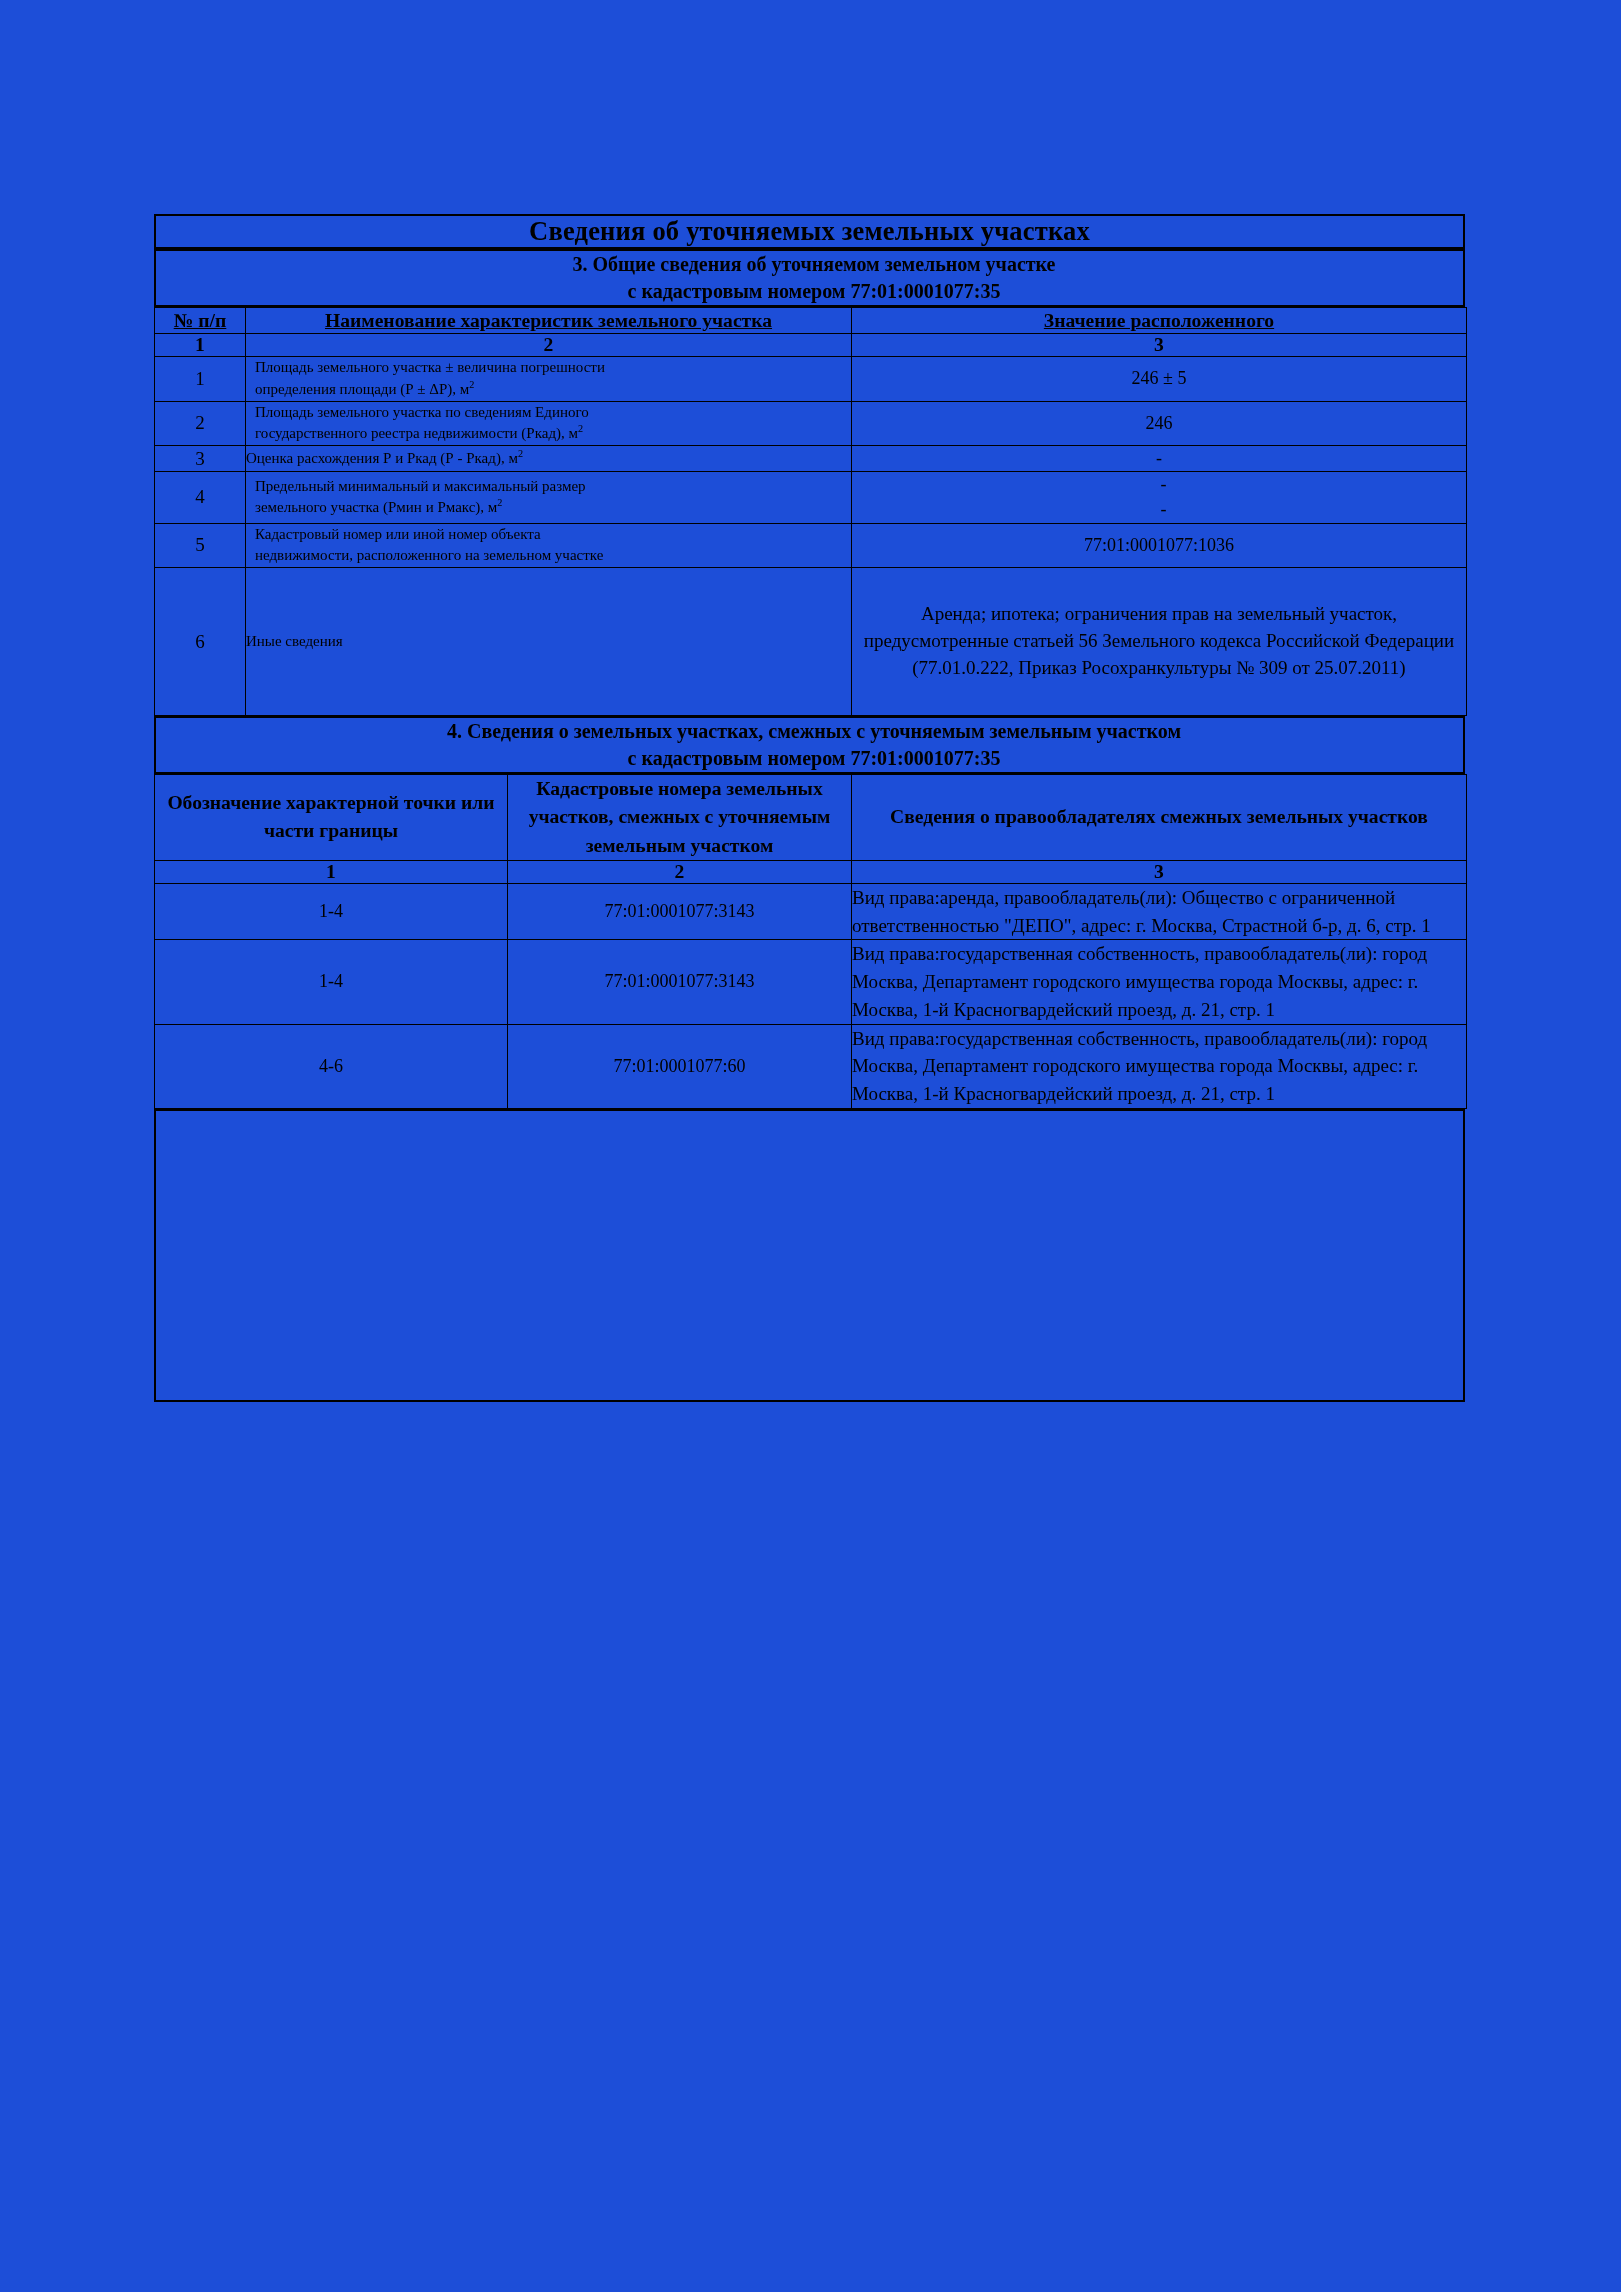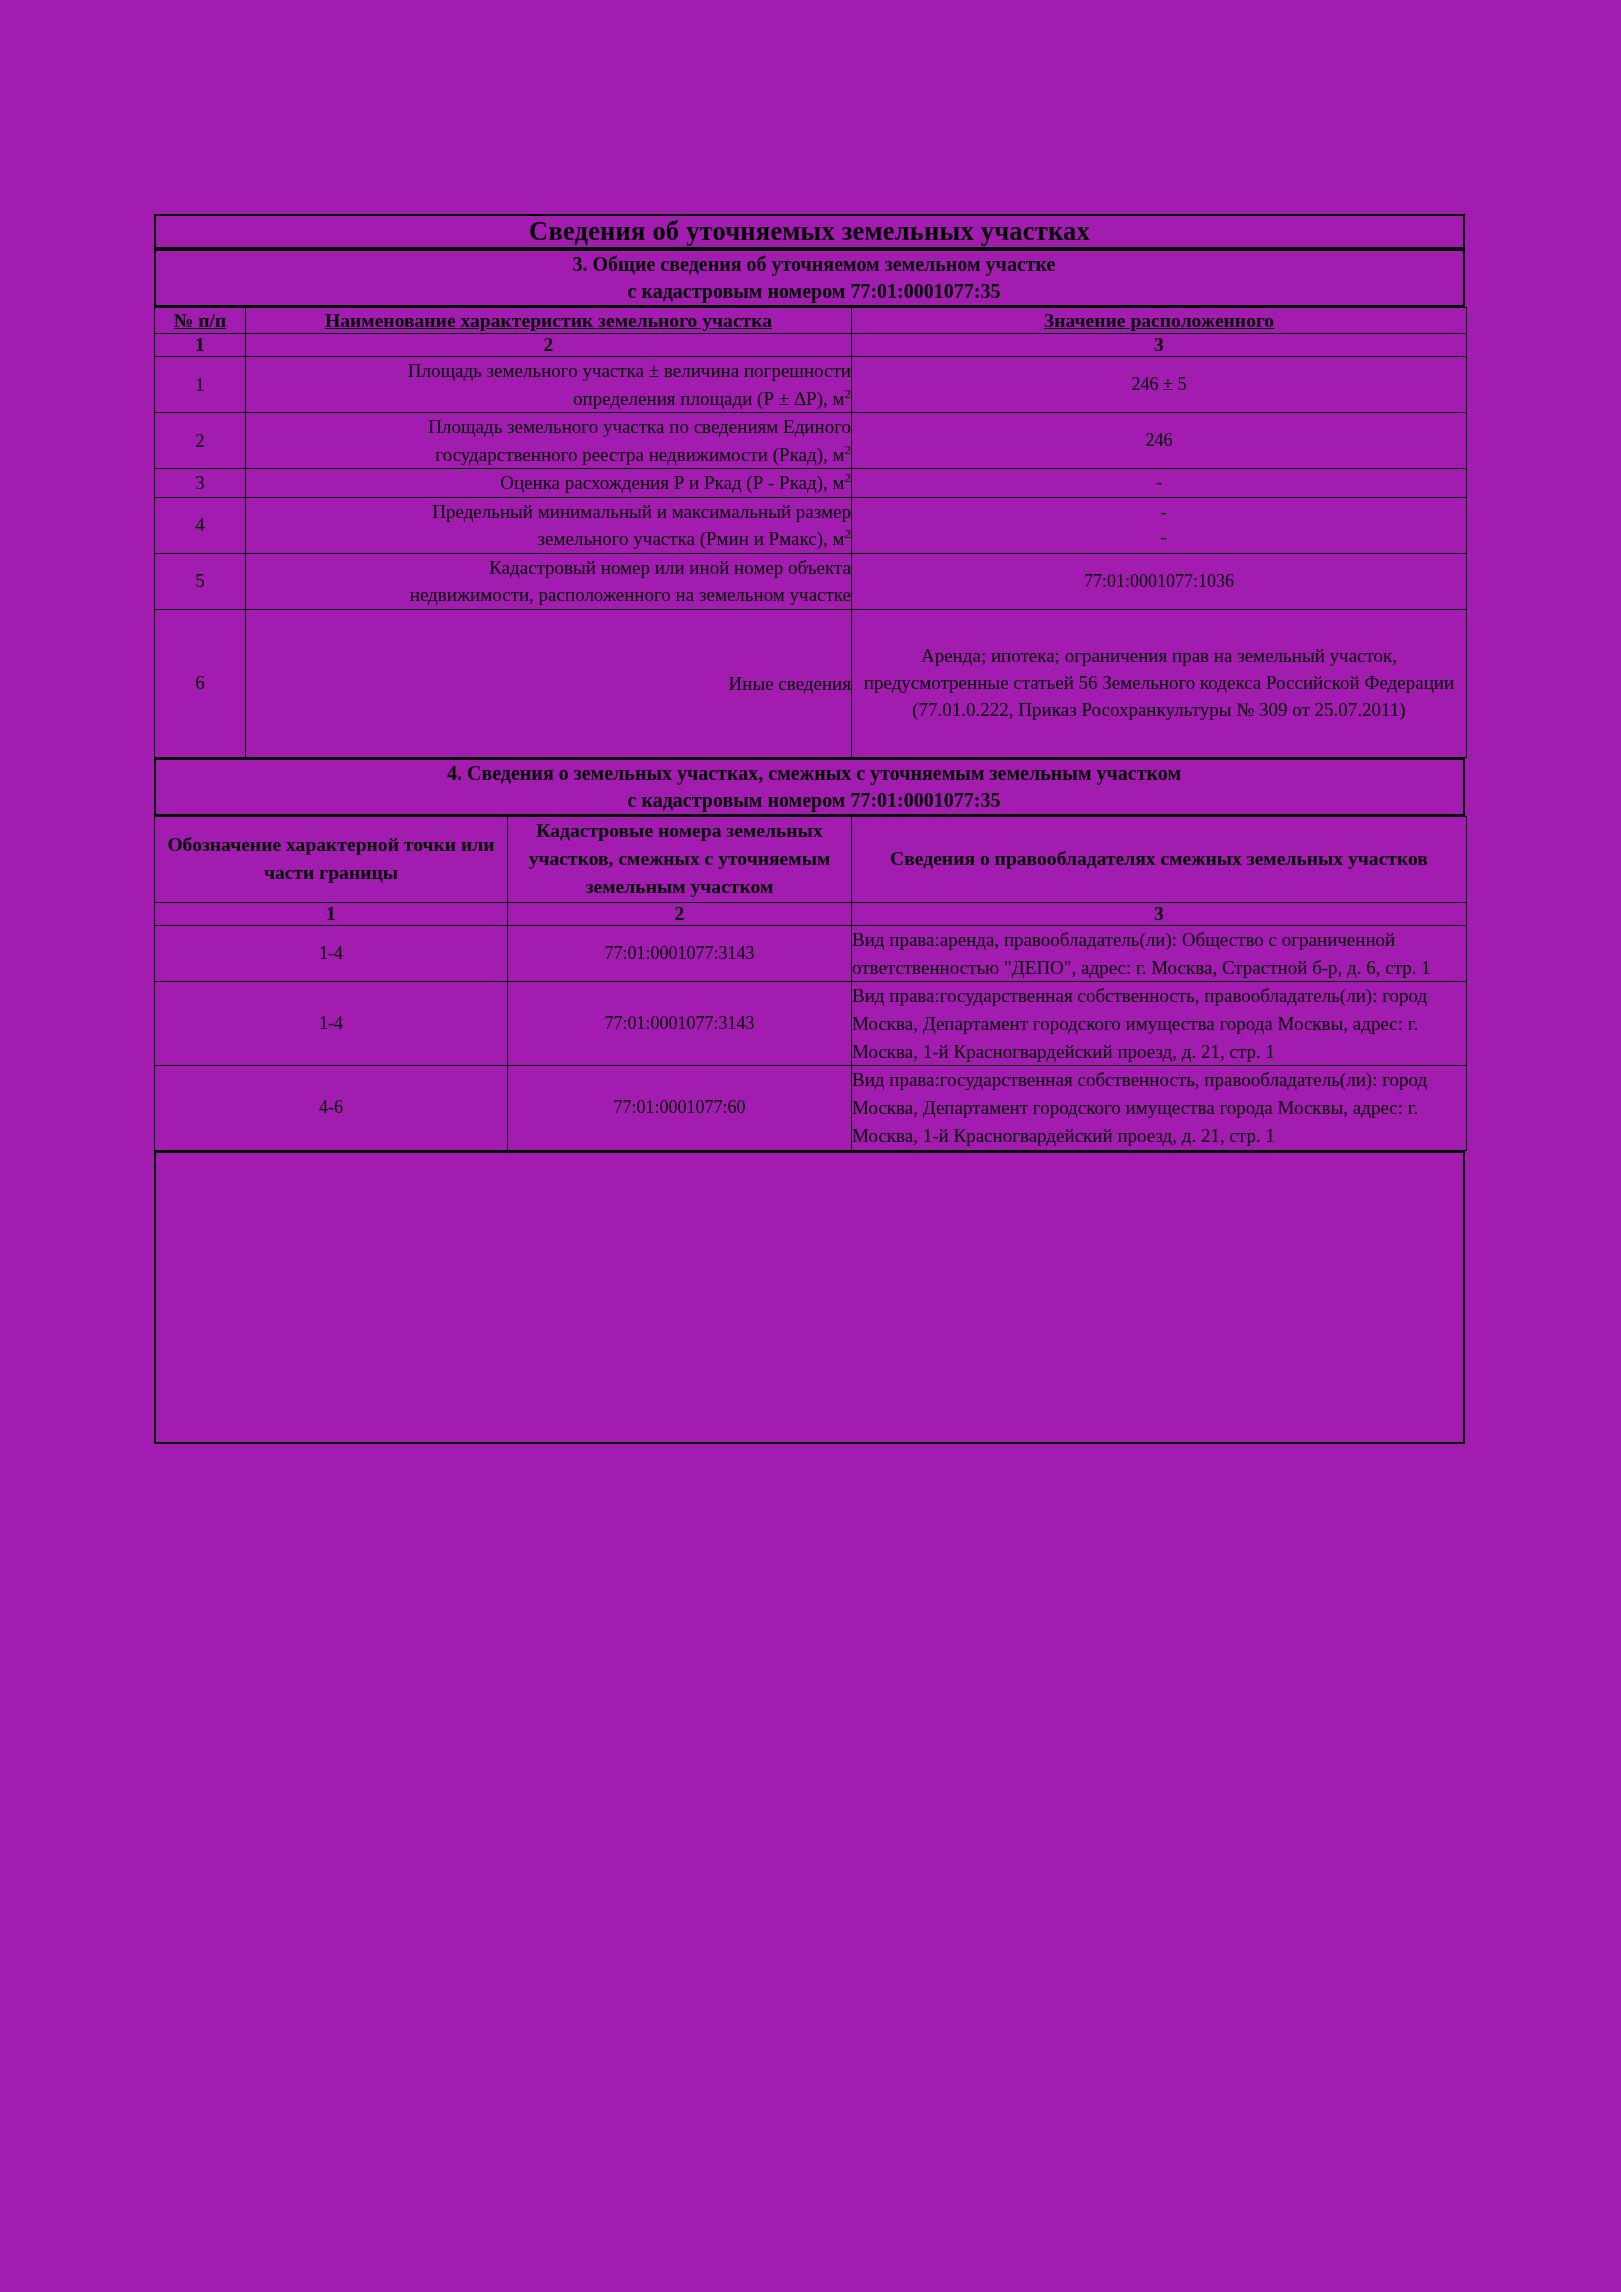--- a/index.html
+++ b/index.html
@@ -12,21 +12,21 @@
     height: 2293px;
     font-family: "Liberation Serif", "DejaVu Serif", serif;
     color: #000000;
     position: relative;
   }
   .page {
     position: absolute;
     left: 0; top: 0;
     width: 1621px;
     height: 2293px;
-    background: #a21caf;
+    background: #1d4ed8;
   }
   .doc-frame {
     position: absolute;
     left: 154px;
     top: 214px;
     width: 1311px;
   }
   table.doc {
     border-collapse: collapse;
     width: 1311px;
@@ -75,22 +75,22 @@
     font-size: 19.6px;
     padding: 8.8px 3.9px 9.8px 3.9px;
   }
   .cell-c {
     text-align: center;
     font-size: 18px;
     line-height: 1.4;
     padding: 8.8px 9.8px;
   }
   .cell-l {
-    text-align: right;
-    font-size: 19px;
+    text-align: left;
+    font-size: 15px;
     line-height: 1.45;
     padding: 8.8px 9.8px 9.8px 11.8px;
   }
   .cell-idx {
     text-align: center;
     font-size: 19px;
     padding: 5.9px 3.9px;
   }
   .cell-multi {
     text-align: center;

